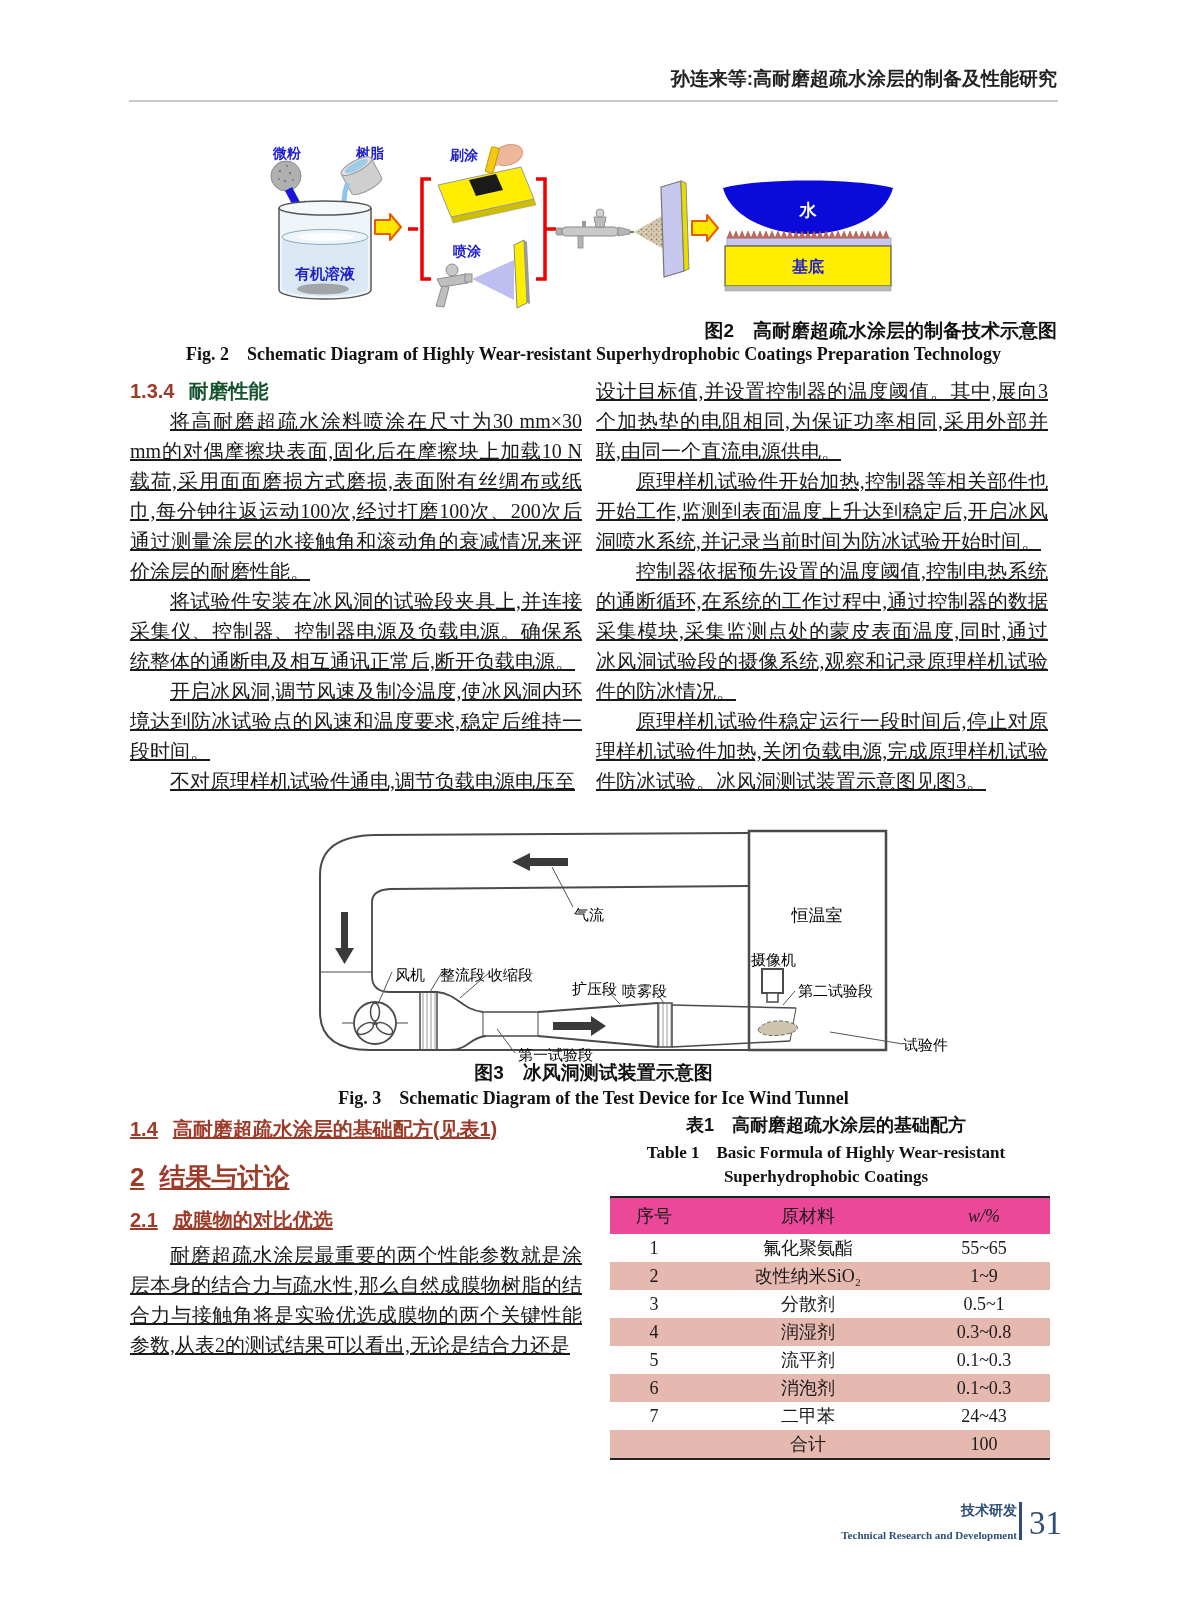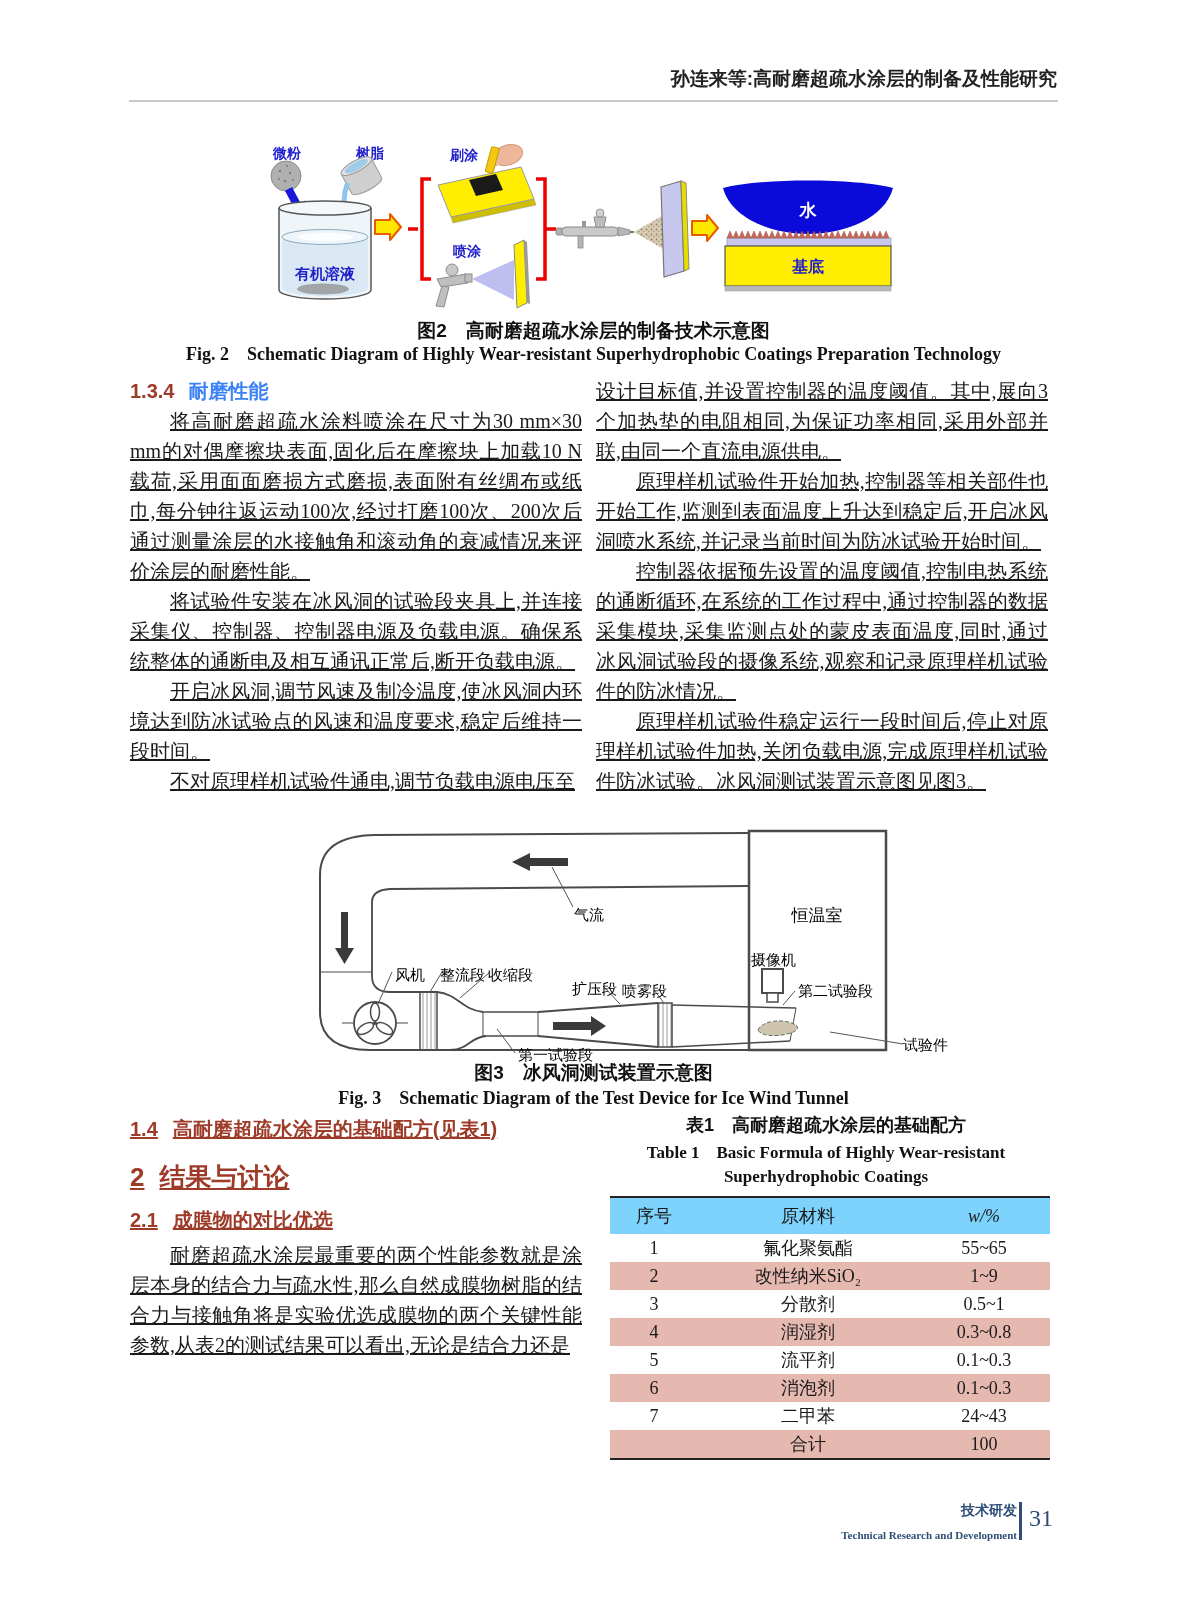--- a/index.html
+++ b/index.html
@@ -14,42 +14,42 @@
   .cap-zh{position:absolute;left:130px;width:927px;text-align:center;
           font-family:"Liberation Sans","DejaVu Sans",sans-serif;font-weight:bold;font-size:19px;color:#111;}
   .cap-en{position:absolute;left:130px;width:927px;text-align:center;
           font-weight:bold;font-size:18px;color:#111;}
   
   .col{position:absolute;width:452px;font-size:20px;line-height:30px;text-align:justify;}
   .col p{margin:0;text-decoration:underline;}
   .col p.ind{text-indent:2em;}
   .hsub{margin:0;font-family:"Liberation Sans","DejaVu Sans",sans-serif;font-size:20px;line-height:30px;font-weight:bold;}
   .hsub .num{color:#9e3a28;margin-right:14px;}
-  .hsub .t{color:#3b82f6;margin-top:33px;}
+  .hsub .t{color:#14532d;margin-top:33px;}
   .hred{margin:0;font-family:"Liberation Sans","DejaVu Sans",sans-serif;font-weight:bold;color:#9e3a28;text-decoration:underline;}
   .hred .num{margin-right:15px;}
   
   .tbl-zh{position:absolute;left:600px;width:452px;top:1113px;text-align:center;
           font-family:"Liberation Sans","DejaVu Sans",sans-serif;font-weight:bold;font-size:18px;color:#111;}
   .tbl-en{position:absolute;left:600px;width:452px;text-align:center;font-weight:bold;font-size:17px;color:#111;}
   table.t1{position:absolute;left:610px;top:1196px;width:440px;border-collapse:collapse;
            border-top:2px solid #222;border-bottom:2px solid #222;font-size:18px;}
-  table.t1 th{font-weight:normal;background:#7dd3fc;height:34px;}
+  table.t1 th{font-weight:normal;background:#ec4899;height:34px;}
   table.t1 th:last-child{font-style:italic;}
   table.t1 td{height:28px;text-align:center;padding:0;}
   table.t1 tbody tr:nth-child(even){background:#e6b9b0;}
   table.t1 th:nth-child(1),table.t1 td:nth-child(1){width:20%;}
   table.t1 th:nth-child(2),table.t1 td:nth-child(2){width:50%;}
   table.t1 th:nth-child(3),table.t1 td:nth-child(3){width:30%;}
   
   .f-zh{position:absolute;right:170px;top:1502px;font-family:"Liberation Sans","DejaVu Sans",sans-serif;
         font-weight:bold;font-size:14px;color:#2f4d77;}
   .f-en{position:absolute;right:170px;top:1529px;font-weight:bold;font-size:11px;color:#2f4d77;}
   .f-bar{position:absolute;left:1019px;top:1502px;width:3px;height:38px;background:#2f4d77;}
-  .f-page{position:absolute;left:1029px;top:1505px;font-size:24px;color:#2f4d77;}
+  .f-page{position:absolute;left:1029px;top:1505px;font-size:33px;color:#2f4d77;}
   svg text{font-family:"Liberation Serif","DejaVu Serif",serif;}
   svg text.blab{font-family:"Liberation Sans","DejaVu Sans",sans-serif;font-weight:bold;fill:#2222cc;}
 </style>
 </head>
 <body>
 
 <div class="page">
 
   <div class="running-head">孙连来等:高耐磨超疏水涂层的制备及性能研究</div>
   <div class="head-rule"></div>
@@ -154,21 +154,21 @@
 
       <path d="M493,55 C530,45 626,45 663,55 C655,85 615,101 578,101 C541,101 501,85 493,55 Z" fill="#0a0ada"></path>
       <text x="578" y="83" font-size="17" font-weight="bold" fill="#ffffff" text-anchor="middle" font-family="Liberation Sans, DejaVu Sans, sans-serif">水</text>
       <rect x="497" y="105" width="164" height="8" fill="#c8c8ee" stroke="#9a9ac0" stroke-width="0.8"></rect>
       <path fill="#c4685a" stroke="#a04a3c" stroke-width="0.5" d="M497,105 l3,-7 l3,7 l3,-7 l3,7 l3,-7 l3,7 l3,-7 l3,7 l3,-7 l3,7 l3,-7 l3,7 l3,-7 l3,7 l3,-7 l3,7 l3,-7 l3,7 l3,-7 l3,7 l3,-7 l3,7 l3,-7 l3,7 l3,-7 l3,7 l3,-7 l3,7 l3,-7 l3,7 l3,-7 l3,7 l3,-7 l3,7 l3,-7 l3,7 l3,-7 l3,7 l3,-7 l3,7 l3,-7 l3,7 l3,-7 l3,7 l3,-7 l3,7 l3,-7 l3,7 l3,-7 l3,7 l3,-7 l3,7 l3,-7 l3,7 Z"></path>
       <rect x="495" y="113" width="166" height="40" fill="#ffee00" stroke="#555" stroke-width="1.2"></rect>
       <text class="blab" x="578" y="139" font-size="16" text-anchor="middle">基底</text>
       <rect x="495" y="153" width="166" height="5" fill="#b9b9b9" stroke="#999" stroke-width="0.5"></rect>
     </svg>
   </div>
-  <div class="cap-zh" style="top:318px;">图2　高耐磨超疏水涂层的制备技术示意图</div>
+  <div class="cap-zh" style="top:318px;text-align:right;">图2　高耐磨超疏水涂层的制备技术示意图</div>
   <div class="cap-en" style="top:342px;">Fig. 2　Schematic Diagram of Highly Wear-resistant Superhydrophobic Coatings Preparation Technology</div>
 
   <div class="col" style="left:130px;top:376px;">
     <h3 class="hsub"><span class="num">1.3.4</span><span class="t">耐磨性能</span></h3>
     <p class="ind">将高耐磨超疏水涂料喷涂在尺寸为30 mm×30 mm的对偶摩擦块表面,固化后在摩擦块上加载10 N载荷,采用面面磨损方式磨损,表面附有丝绸布或纸巾,每分钟往返运动100次,经过打磨100次、200次后通过测量涂层的水接触角和滚动角的衰减情况来评价涂层的耐磨性能。</p>
     <p class="ind">将试验件安装在冰风洞的试验段夹具上,并连接采集仪、控制器、控制器电源及负载电源。确保系统整体的通断电及相互通讯正常后,断开负载电源。</p>
     <p class="ind">开启冰风洞,调节风速及制冷温度,使冰风洞内环境达到防冰试验点的风速和温度要求,稳定后维持一段时间。</p>
     <p class="ind">不对原理样机试验件通电,调节负载电源电压至</p>
   </div>
 

